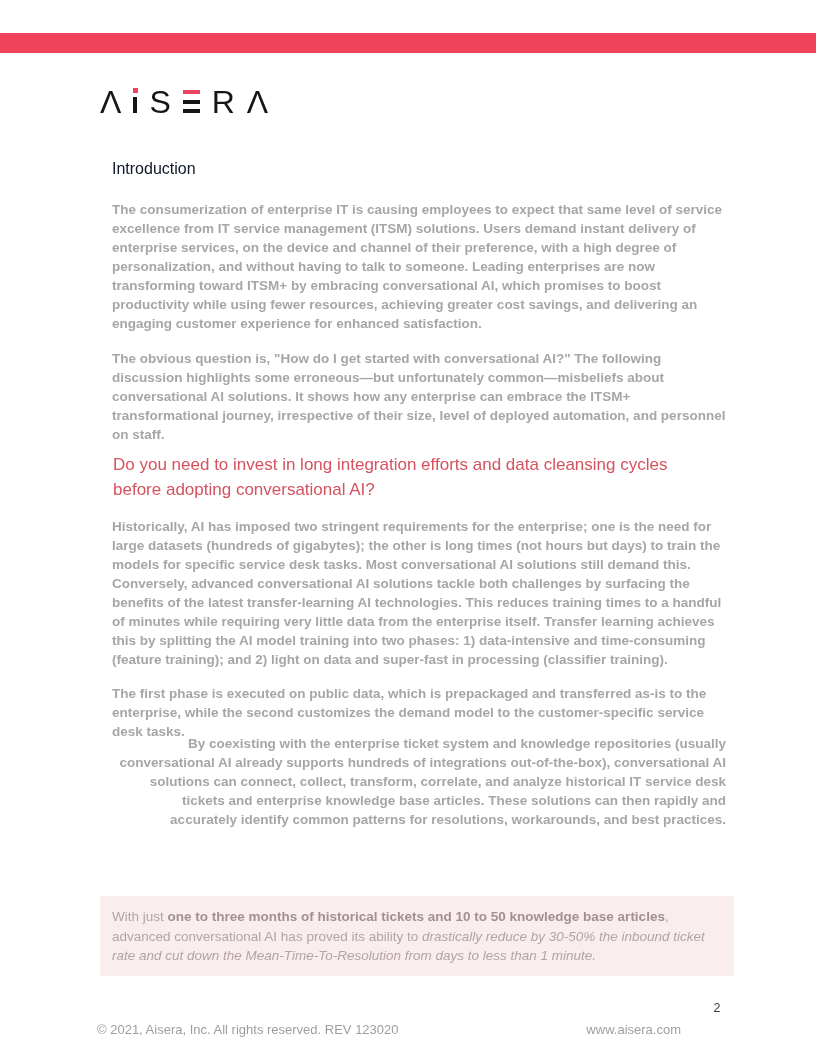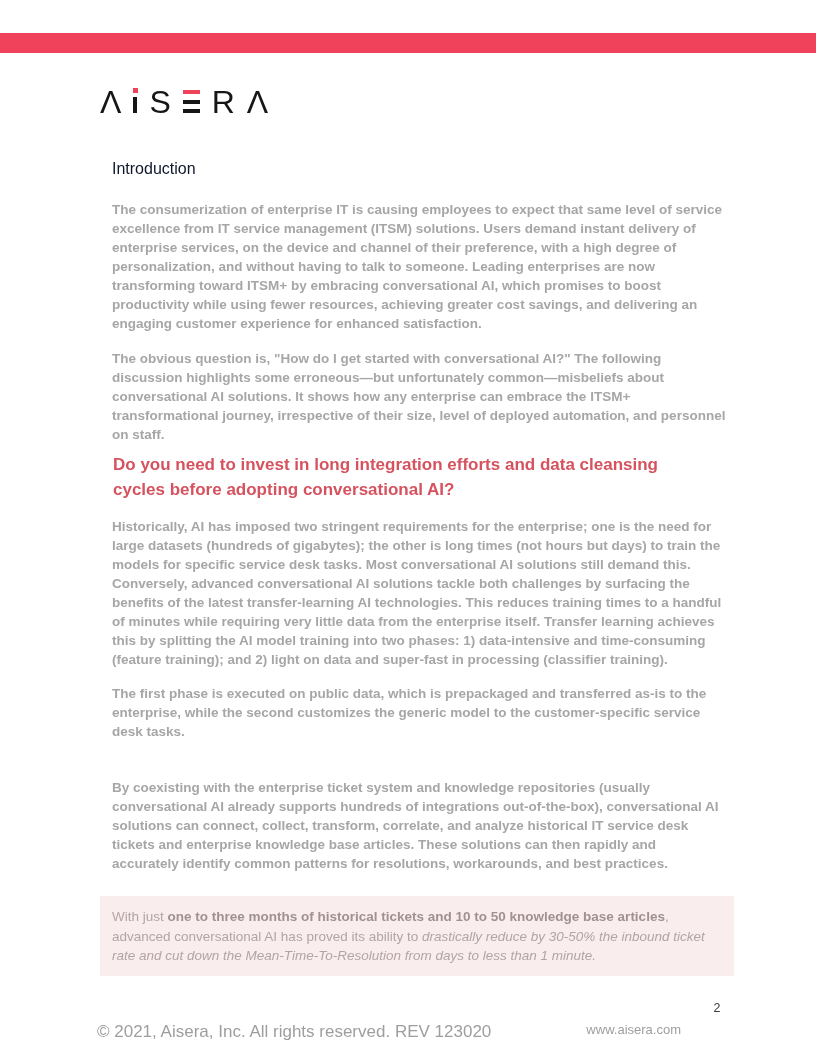--- a/index.html
+++ b/index.html
@@ -74,39 +74,39 @@
     font-size: 16px;
     font-weight: 400;
     color: #0f172a;
   }
   .h-question {
     position: absolute;
     left: 113px; top: 453px;
     width: 578px;
     font-size: 17px;
     line-height: 24.5px;
-    font-weight: 700;
+    font-weight: 400;
     color: #D5525E;
   }
 
   
   .para {
     position: absolute;
     left: 112px;
     width: 614px;
     font-size: 13.5px;
     line-height: 19px;
     color: #A6A6A6;
     font-weight: 700;
   }
   .p1 { top: 200px; }
   .p2 { top: 349px; }
   .p3 { top: 517px; }
   .p4 { top: 684px; }
-  .p5 { top: 778px; }
+  .p5 { top: 734px; text-align: right; }
 
   
   .callout {
     position: absolute;
     left: 100px; top: 860px;
     width: 634px; height: 80px;
     box-sizing: border-box;
     background: #FAEDEE;
     padding: 11px 12px 0 12px;
     font-size: 13.5px;
@@ -127,21 +127,21 @@
     position: absolute;
     left: 706px; top: 1001px;
     width: 22px;
     text-align: center;
     font-size: 12.5px;
     color: #3C3C3C;
   }
   .footer-copy {
     position: absolute;
     left: 97px; top: 1022px;
-    font-size: 17px;
+    font-size: 13px;
     color: #9E9E9E;
   }
   .footer-site {
     position: absolute;
     right: 135px; top: 1022px;
     font-size: 13px;
     color: #9E9E9E;
     text-decoration: none;
   }
 </style>
@@ -169,21 +169,21 @@
   </div>
 
   <div class="h-intro">Introduction</div>
 
   <div class="para p1">The consumerization of enterprise IT is causing employees to expect that same level of service excellence from IT service management (ITSM) solutions. Users demand instant delivery of enterprise services, on the device and channel of their preference, with a high degree of personalization, and without having to talk to someone. Leading enterprises are now transforming toward ITSM+ by embracing conversational AI, which promises to boost productivity while using fewer resources, achieving greater cost savings, and delivering an engaging customer experience for enhanced satisfaction.</div>
   <div class="para p2">The obvious question is, "How do I get started with conversational AI?" The following discussion highlights some erroneous—but unfortunately common—misbeliefs about conversational AI solutions. It shows how any enterprise can embrace the ITSM+ transformational journey, irrespective of their size, level of deployed automation, and personnel on staff.</div>
 
   <div class="h-question">Do you need to invest in long integration efforts and data cleansing cycles before adopting conversational AI?</div>
 
   <div class="para p3">Historically, AI has imposed two stringent requirements for the enterprise; one is the need for large datasets (hundreds of gigabytes); the other is long times (not hours but days) to train the models for specific service desk tasks. Most conversational AI solutions still demand this. Conversely, advanced conversational AI solutions tackle both challenges by surfacing the benefits of the latest transfer-learning AI technologies. This reduces training times to a handful of minutes while requiring very little data from the enterprise itself. Transfer learning achieves this by splitting the AI model training into two phases: 1) data-intensive and time-consuming (feature training); and 2) light on data and super-fast in processing (classifier training).</div>
-  <div class="para p4">The first phase is executed on public data, which is prepackaged and transferred as-is to the enterprise, while the second customizes the generic model to the customer-specific service desk tasks.</div>
+  <div class="para p4">The first phase is executed on public data, which is prepackaged and transferred as-is to the enterprise, while the second customizes the demand model to the customer-specific service desk tasks.</div>
   <div class="para p5">By coexisting with the enterprise ticket system and knowledge repositories (usually conversational AI already supports hundreds of integrations out-of-the-box), conversational AI solutions can connect, collect, transform, correlate, and analyze historical IT service desk tickets and enterprise knowledge base articles. These solutions can then rapidly and accurately identify common patterns for resolutions, workarounds, and best practices.</div>
 
   <div class="callout">
     <span class="seg-regular">With just </span><span class="seg-bold">one to three months of historical tickets and 10 to 50 knowledge base articles</span><span class="seg-regular">, advanced conversational AI has proved its ability to </span><span class="seg-italic">drastically reduce by 30-50% the inbound ticket rate and cut down the Mean-Time-To-Resolution from days to less than 1 minute.</span>
   </div>
 
   <div class="page-number">2</div>
   <div class="footer-copy">© 2021, Aisera, Inc. All rights reserved. REV 123020</div>
   <a class="footer-site" href="#">www.aisera.com</a>
 

